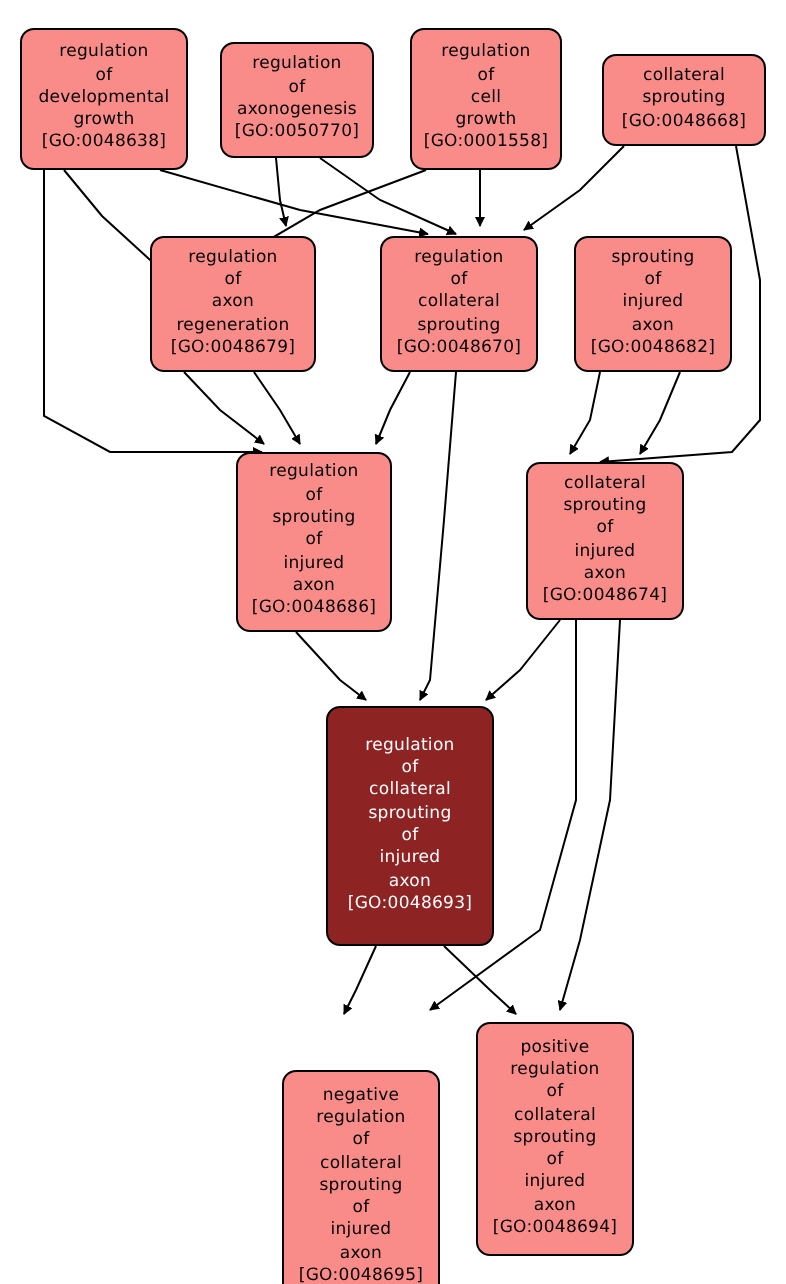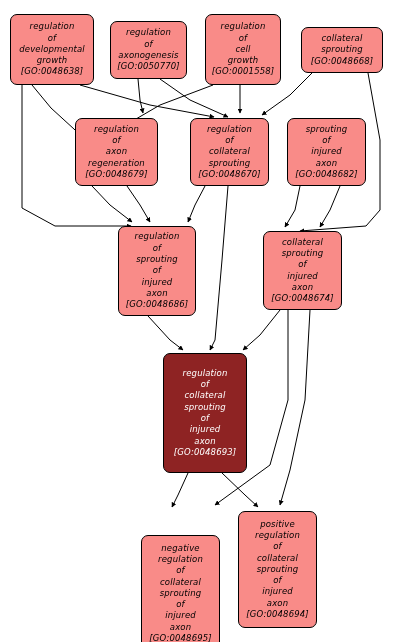--- a/index.html
+++ b/index.html
@@ -13,21 +13,20 @@
     position: relative;
     font-family: "DejaVu Sans", sans-serif;
     overflow: hidden;
   }
   #graph {
     position: absolute;
     left: 0;
     top: 0;
     width: 357px;
     height: 642px;
-    font-style: italic;
   }
   #edge-layer {
     position: absolute;
     left: 0;
     top: 0;
     width: 393px;
     height: 642px;
     z-index: 1;
   }
   .node {

